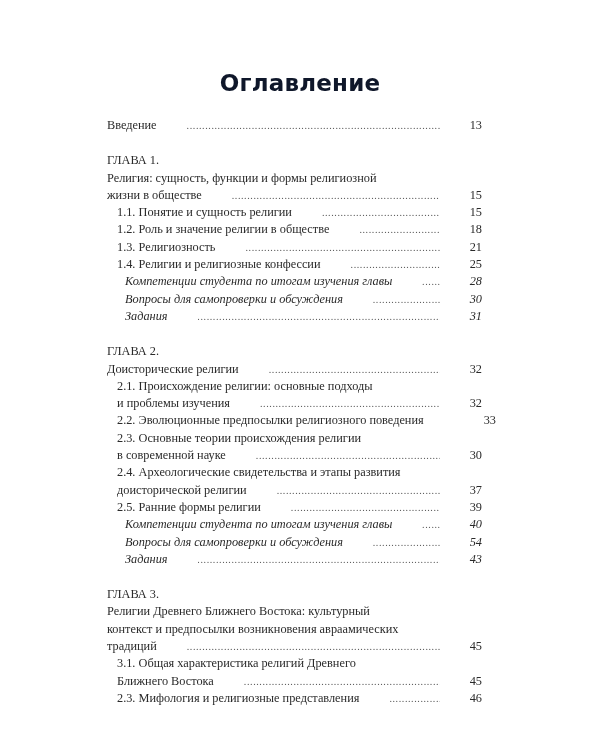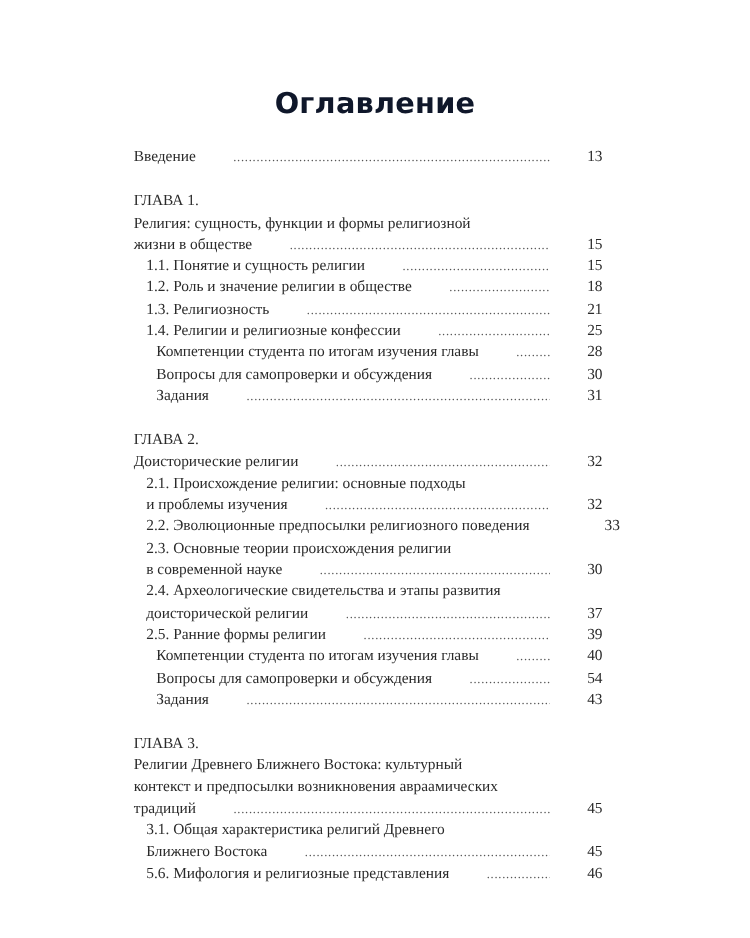--- a/index.html
+++ b/index.html
@@ -21,21 +21,21 @@
     gap: 28px;
   }
   .line .txt { flex: 0 0 auto; }
   .line .dots {
     flex: 1 1 auto; overflow: hidden; margin: 0 2px; color: #555;
     letter-spacing: 0.6px; font-size: 10px;
   }
   .line .dots::before { content: "..................................................................................................................................................................................................................................................."; }
   .line .pg { flex: 0 0 auto; text-align: center; }
   .lvl1 { padding-left: 10px; }
-  .lvl2 { padding-left: 18px; }
+  .lvl2 { padding-left: 18px; font-style: italic; }
   .gap { height: 18px; }
   .chapter { height: 17.3px; line-height: 17.3px; }
 </style>
 </head>
 <body>
 
 <div class="page">
   <div class="title">Оглавление</div>
 
   <div class="toc">
@@ -153,18 +153,18 @@
       <span class="dots"></span>
       <span class="pg">45</span>
     </div>
     <div class="chapter lvl1">3.1. Общая характеристика религий Древнего</div>
     <div class="line lvl1">
       <span class="txt">Ближнего Востока</span>
       <span class="dots"></span>
       <span class="pg">45</span>
     </div>
     <div class="line lvl1">
-      <span class="txt">5.6. Мифология и религиозные представления</span>
+      <span class="txt">2.3. Мифология и религиозные представления</span>
       <span class="dots"></span>
       <span class="pg">46</span>
     </div>
   </div>
 </div>
 
 </body></html>

